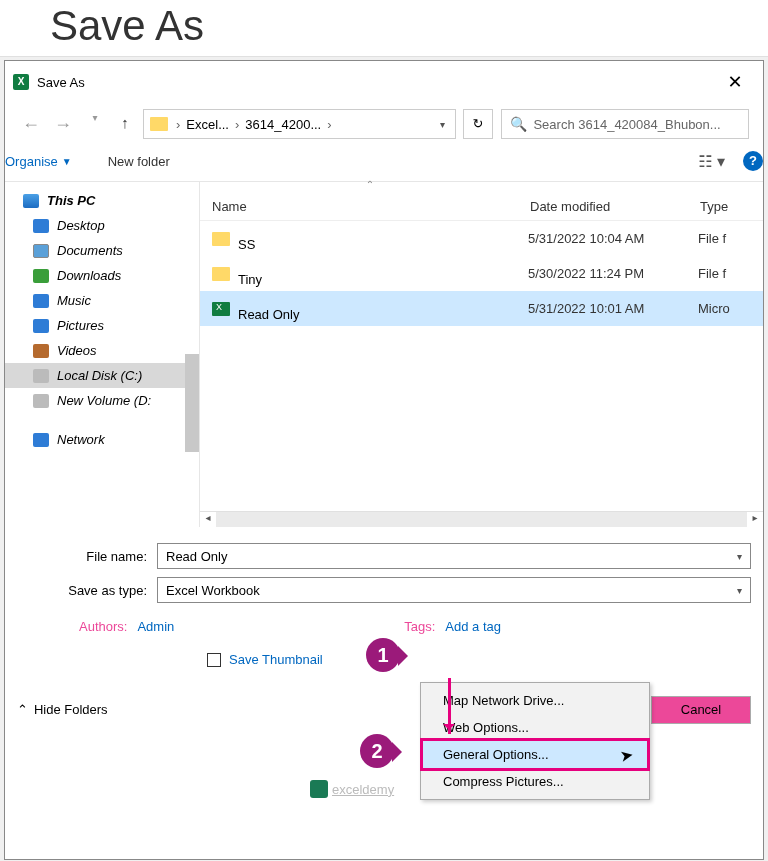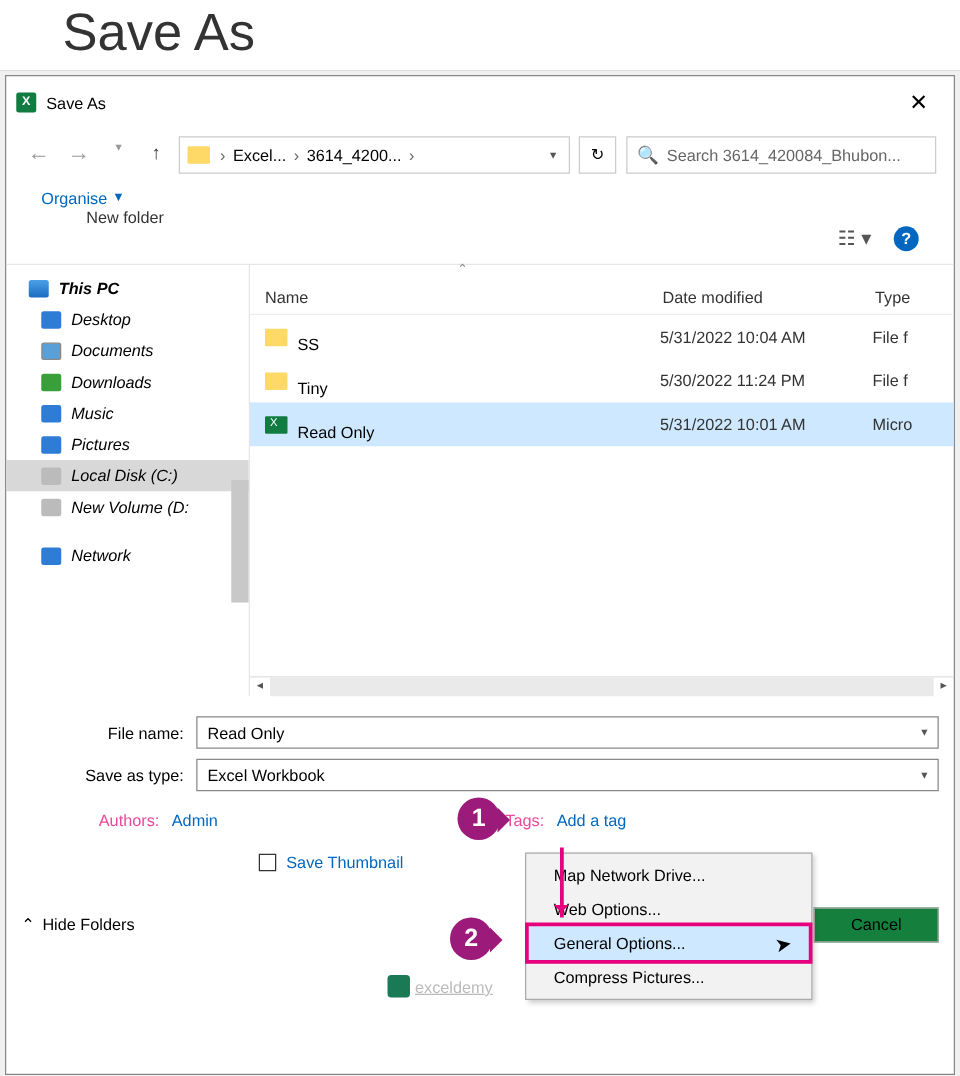--- a/index.html
+++ b/index.html
@@ -21,21 +21,21 @@
 .addressbar { flex: 1; display: flex; align-items: center; border: 1px solid #ccc; height: 30px; padding: 0 6px; background: #fff; }
 .folder-icon { width: 18px; height: 14px; background: #ffd968; border-radius: 1px; margin-right: 6px; }
 .crumb { padding: 0 4px; cursor: pointer; }
 .crumb-sep { color: #666; padding: 0 2px; }
 .addr-drop { margin-left: auto; font-size: 10px; color: #555; cursor: pointer; padding: 0 4px; }
 .refresh { width: 30px; height: 30px; border: 1px solid #ccc; text-align: center; line-height: 28px; cursor: pointer; margin-left: -1px; }
 .searchbox { width: 248px; height: 30px; border: 1px solid #ccc; display: flex; align-items: center; padding: 0 8px; color: #666; }
 .searchbox .mag { margin-right: 6px; font-size: 14px; }
 
 
-.toolbar { display: flex; padding: 6px 28px 10px; flex-direction: column; }
+.toolbar { display: flex; align-items: center; padding: 6px 0 10px; }
 .organise { color: #0067c0; cursor: pointer; display: flex; align-items: center; gap: 4px; }
 .newfolder { margin-left: 36px; cursor: pointer; color: #333; }
 .tool-right { margin-left: auto; display: flex; align-items: center; gap: 18px; }
 .view-icon { font-size: 16px; color: #555; cursor: pointer; }
 .help-icon { width: 20px; height: 20px; border-radius: 50%; background: #0067c0; color: #fff; text-align: center; line-height: 20px; font-weight: bold; cursor: pointer; }
 
 
 .body-split { display: flex; height: 346px; border-top: 1px solid #e6e6e6; }
 .sidebar { width: 195px; overflow-y: auto; position: relative; border-right: 1px solid #e6e6e6; padding-top: 6px; font-style: italic; }
 .side-scrollbar { position: absolute; right: 0; top: 172px; width: 14px; height: 98px; background: #c8c8c8; }
@@ -87,21 +87,21 @@
 .thumb-row { padding: 18px 0 0 190px; display: flex; align-items: flex-end; gap: 8px; }
 .checkbox { width: 14px; height: 14px; border: 1px solid #333; }
 .thumb-label { color: #0067c0; }
 
 
 .footer { display: flex; align-items: center; padding: 28px 12px 0; gap: 8px; }
 .hide-folders { cursor: pointer; display: flex; align-items: center; gap: 6px; }
 .footer-spacer { flex: 1; }
 .tools-btn { border: 3px solid #e6007e; padding: 4px 10px; background: #fff; cursor: pointer; display: flex; align-items: center; gap: 6px; position: relative; }
 .save-btn { width: 100px; height: 28px; border: 1px solid #0067c0; background: #e5f1fb; cursor: pointer; }
-.cancel-btn { width: 100px; height: 28px; border: 1px solid #aaa; background: #15803d; cursor: pointer; }
+.cancel-btn { width: 100px; height: 28px; border: 1px solid #aaa; background: #ec4899; cursor: pointer; }
 
 
 .tools-menu { position: absolute; left: 420px; top: 682px; width: 230px; background: #f2f2f2; border: 1px solid #aaa; box-shadow: 2px 2px 4px rgba(0,0,0,0.2); padding: 4px 2px; }
 .menu-item { padding: 6px 20px; cursor: pointer; }
 .menu-item.highlight { background: #cde8ff; outline: 3px solid #e6007e; }
 .cursor { position: absolute; left: 620px; top: 746px; font-size: 16px; transform: rotate(-10deg); }
 
 
 .callout { position: absolute; width: 34px; height: 34px; border-radius: 50%; background: #9b1a7a; color: #fff; font-size: 20px; font-weight: bold; text-align: center; line-height: 34px; }
 .callout.c1 { left: 366px; top: 638px; }
@@ -178,20 +178,24 @@
           <span>Downloads</span>
         </div>
       <div class="side-item">
           <div class="si-icon music"></div>
           <span>Music</span>
         </div>
       <div class="side-item">
           <div class="si-icon pics"></div>
           <span>Pictures</span>
         </div>
+      <div class="side-item">
+          <div class="si-icon videos"></div>
+          <span>Videos</span>
+        </div>
       <div class="side-item selected">
           <div class="si-icon disk"></div>
           <span>Local Disk (C:)</span>
         </div>
       <div class="side-item">
           <div class="si-icon disk"></div>
           <span>New Volume (D:</span>
         </div>
       <div class="side-item network">
           <div class="si-icon net"></div>

